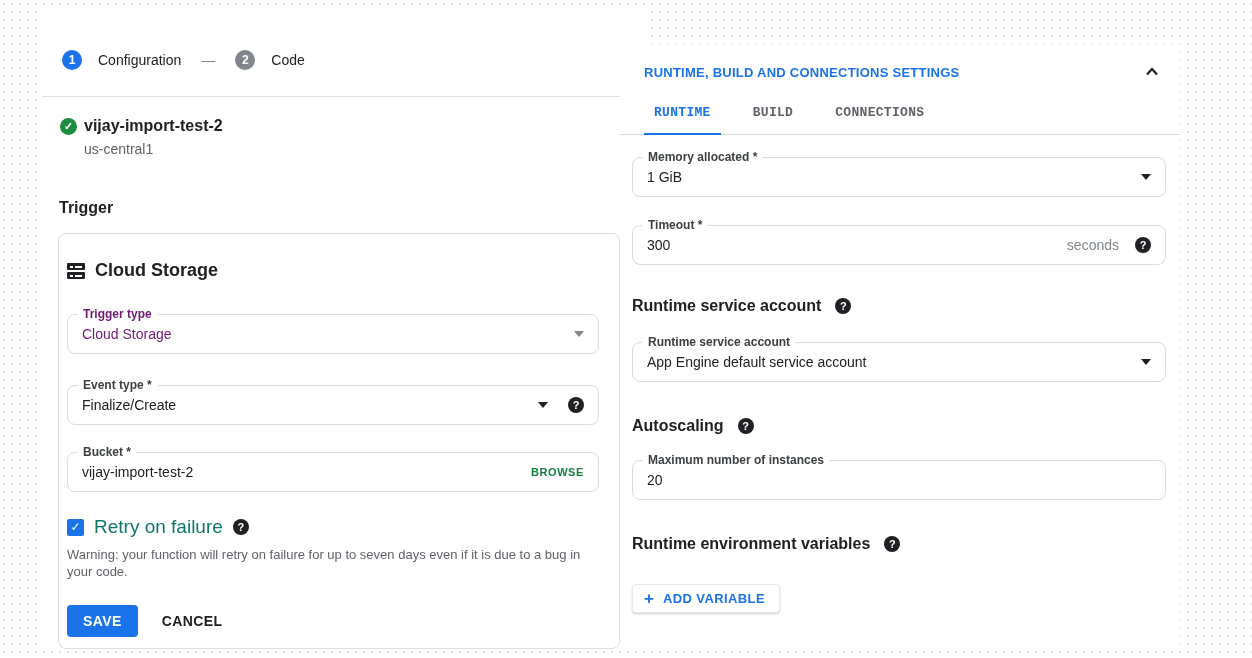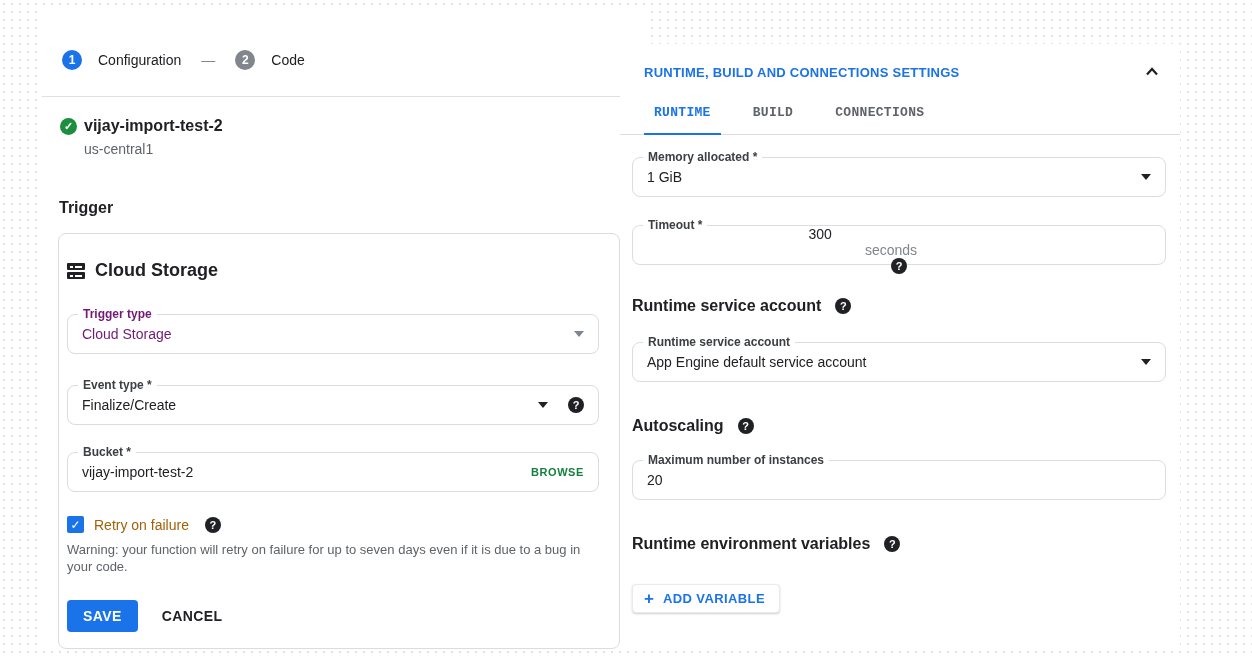--- a/index.html
+++ b/index.html
@@ -66,21 +66,21 @@
 
   .m-trigger-type { margin-top:33px; }
   .m-event-type  { margin-top:31px; }
   .m-bucket      { margin-top:27px; }
   .mfield .gap-l { margin-left:20px; }
 
   
   .retry-row { display:flex; align-items:center; gap:10px; margin-top:24px; }
   .checkbox { width:17px; height:17px; border-radius:2px; background:#1a73e8; color:#fff;
     font-size:12px; display:flex; align-items:center; justify-content:center; cursor:pointer; }
-  .retry-label { font-size:14px; color:#a16207; margin-right:6px; }
+  .retry-label { font-size:19px; color:#0f766e; }
   .warning-text { font-size:13px; color:#5f6368; line-height:17px; margin-top:8px; width:524px; }
 
   
   .btn-row { display:flex; align-items:center; gap:24px; margin-top:25px; }
   .save-btn { background:#1a73e8; color:#fff; border:none; border-radius:4px;
     font-size:14px; font-weight:bold; letter-spacing:0.4px; padding:8px 16px; cursor:pointer;
     font-family:"Liberation Sans", sans-serif;text-align:center; }
   .cancel-btn { background:none; border:none; font-size:14px; font-weight:bold; letter-spacing:0.4px;
     color:#202124; cursor:pointer; font-family:"Liberation Sans", sans-serif; }
 
@@ -90,21 +90,21 @@
   .settings-title { color:#1a73e8; font-size:13px; font-weight:bold; letter-spacing:0.25px; cursor:pointer; }
   .chevron-up { width:16px; height:16px; cursor:pointer; flex:0 0 auto; }
 
   .tabs { display:flex; margin-top:13px; padding-left:24px; border-bottom:1px solid #dadce0; gap:22px;font-family:Liberation Mono, monospace; }
   .tab { font-size:13px; font-weight:bold; letter-spacing:0.3px; color:#5f6368;
     padding:12px 10px 13px 10px; cursor:pointer; border-bottom:2px solid transparent; margin-bottom:-1px; }
   .tab.active { color:#1a73e8; border-bottom-color:#1a73e8; }
 
   .rp-body { padding:0 14px 0 12px; }
   .m-memory  { margin-top:22px; }
-  .m-timeout { margin-top:28px;flex-direction:column; }
+  .m-timeout { margin-top:28px; }
   .section-heading { display:flex; align-items:center; gap:14px; font-size:16px; font-weight:bold; }
   .sh-rsa  { margin-top:32px; }
   .m-rsa   { margin-top:27px; }
   .sh-auto { margin-top:35px; }
   .m-max   { margin-top:25px; }
   .sh-env  { margin-top:35px; }
   .add-var-btn { margin-top:31px; display:inline-flex; align-items:center; gap:9px;
     background:#fff; border:1px solid #e8eaed; border-radius:4px; box-shadow:0 1px 2px rgba(60,64,67,.25);
     padding:6px 14px 6px 11px; cursor:pointer; font-family:"Liberation Sans", sans-serif; }
   .plus-glyph { color:#1a73e8; font-size:17px; font-weight:bold; line-height:14px; }

